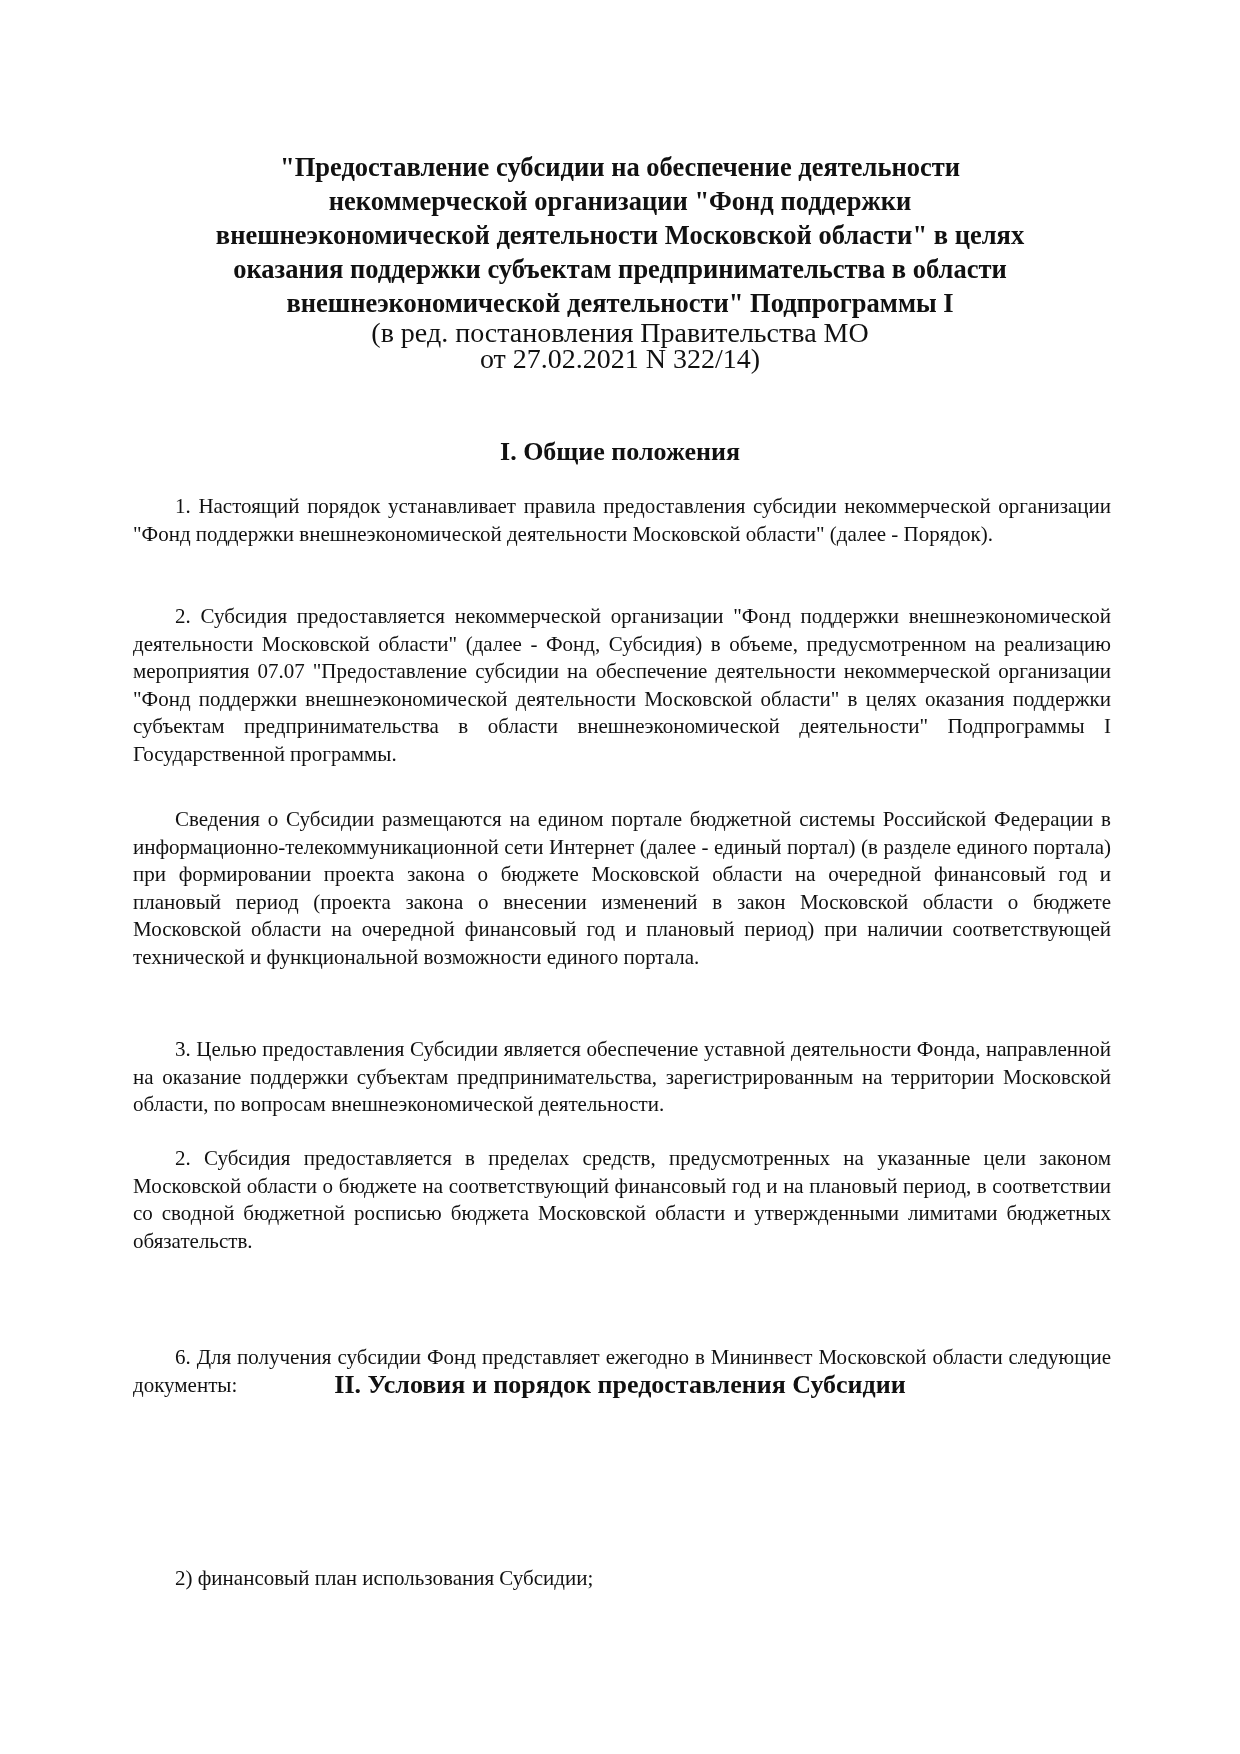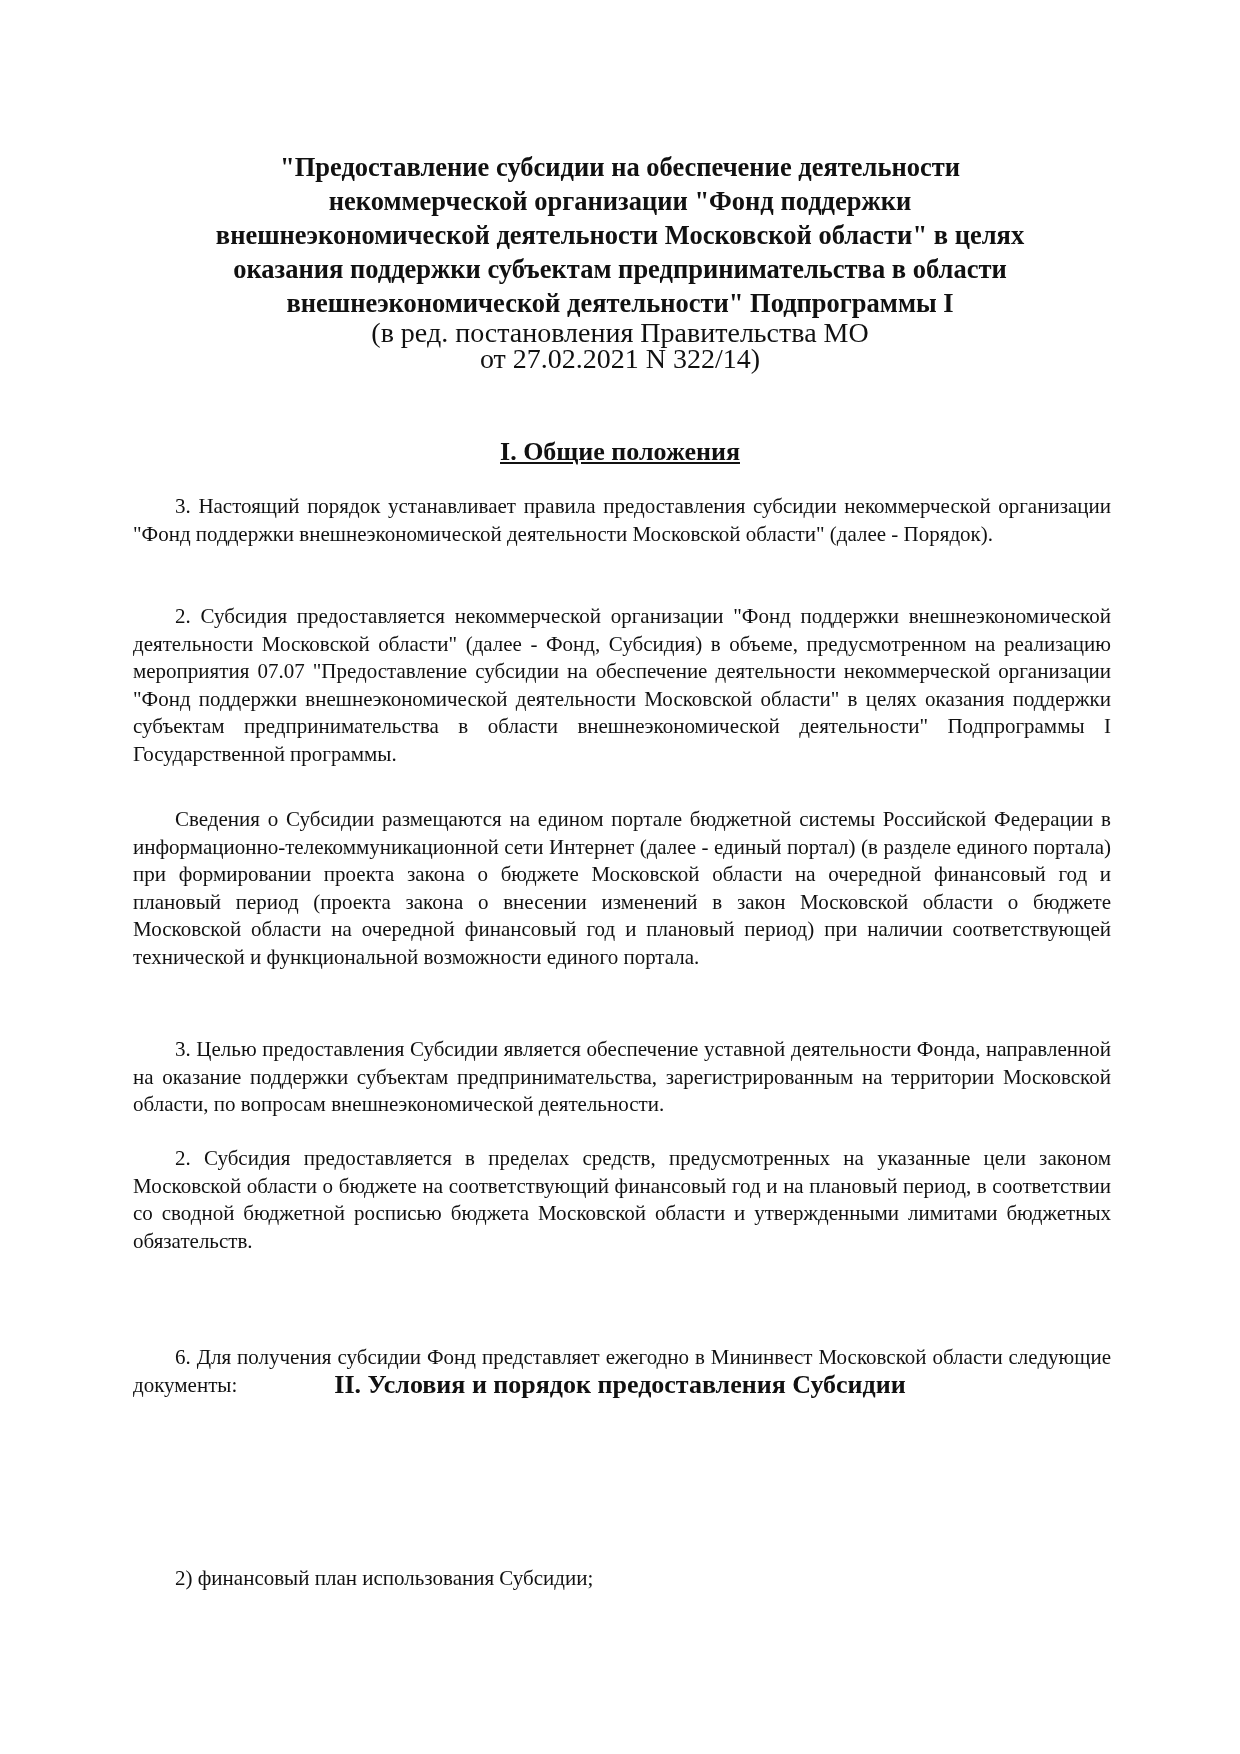--- a/index.html
+++ b/index.html
@@ -36,23 +36,23 @@
   <div class="title-block">
     <div class="title-line">"Предоставление субсидии на обеспечение деятельности</div>
     <div class="title-line">некоммерческой организации "Фонд поддержки</div>
     <div class="title-line">внешнеэкономической деятельности Московской области" в целях</div>
     <div class="title-line">оказания поддержки субъектам предпринимательства в области</div>
     <div class="title-line">внешнеэкономической деятельности" Подпрограммы I</div>
     <div class="rev-line">(в ред. постановления Правительства МО</div>
     <div class="rev-line">от 27.02.2021 N 322/14)</div>
   </div>
 
-  <div class="section-heading" style="top:436px;text-decoration:underline;">I. Общие положения</div>
+  <div class="section-heading" style="top:436px;">I. Общие положения</div>
 
-  <div class="para" style="top:493px;">3. Настоящий порядок устанавливает правила предоставления субсидии некоммерческой организации "Фонд поддержки внешнеэкономической деятельности Московской области" (далее - Порядок).</div>
+  <div class="para" style="top:493px;">1. Настоящий порядок устанавливает правила предоставления субсидии некоммерческой организации "Фонд поддержки внешнеэкономической деятельности Московской области" (далее - Порядок).</div>
   <div class="para" style="top:603px;">2. Субсидия предоставляется некоммерческой организации "Фонд поддержки внешнеэкономической деятельности Московской области" (далее - Фонд, Субсидия) в объеме, предусмотренном на реализацию мероприятия 07.07 "Предоставление субсидии на обеспечение деятельности некоммерческой организации "Фонд поддержки внешнеэкономической деятельности Московской области" в целях оказания поддержки субъектам предпринимательства в области внешнеэкономической деятельности" Подпрограммы I Государственной программы.</div>
   <div class="para" style="top:806px;">Сведения о Субсидии размещаются на едином портале бюджетной системы Российской Федерации в информационно-телекоммуникационной сети Интернет (далее - единый портал) (в разделе единого портала) при формировании проекта закона о бюджете Московской области на очередной финансовый год и плановый период (проекта закона о внесении изменений в закон Московской области о бюджете Московской области на очередной финансовый год и плановый период) при наличии соответствующей технической и функциональной возможности единого портала.</div>
   <div class="para" style="top:1036px;">3. Целью предоставления Субсидии является обеспечение уставной деятельности Фонда, направленной на оказание поддержки субъектам предпринимательства, зарегистрированным на территории Московской области, по вопросам внешнеэкономической деятельности.</div>
   <div class="para" style="top:1145px;">2. Субсидия предоставляется в пределах средств, предусмотренных на указанные цели законом Московской области о бюджете на соответствующий финансовый год и на плановый период, в соответствии со сводной бюджетной росписью бюджета Московской области и утвержденными лимитами бюджетных обязательств.</div>
 
   <div class="section-heading" style="top:1369px;">II. Условия и порядок предоставления Субсидии</div>
 
   <div class="para" style="top:1344px;">6. Для получения субсидии Фонд представляет ежегодно в Мининвест Московской области следующие документы:</div>
   <div class="para single" style="top:1565px;">2) финансовый план использования Субсидии;</div>
 

